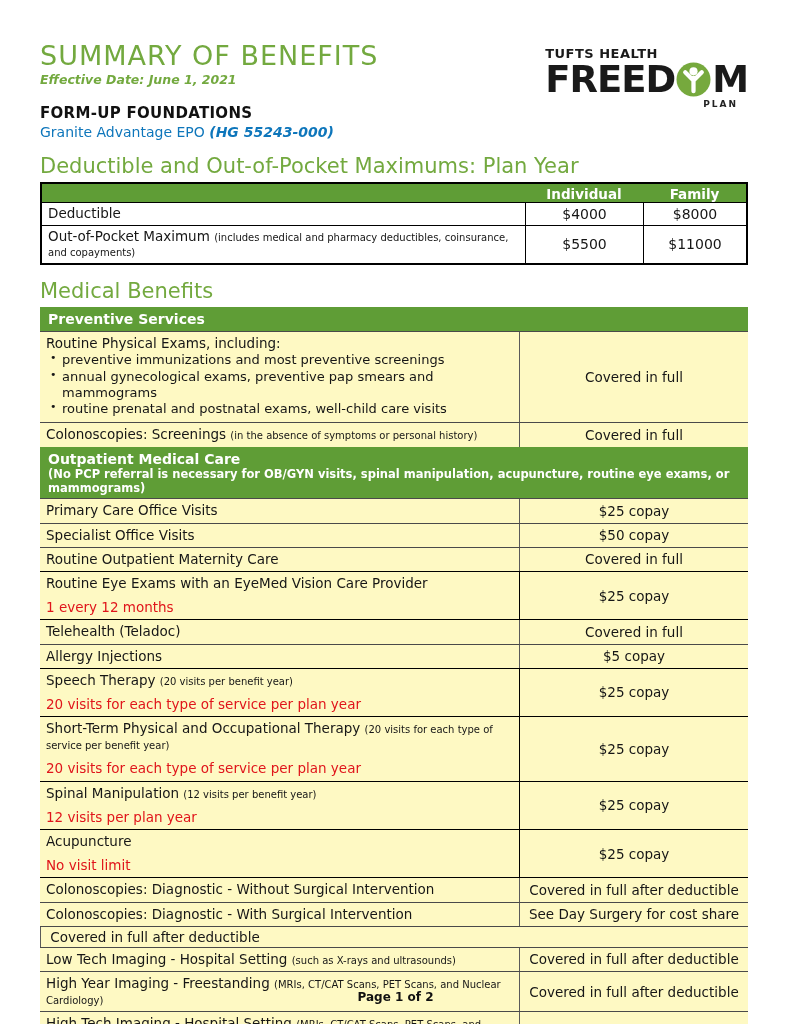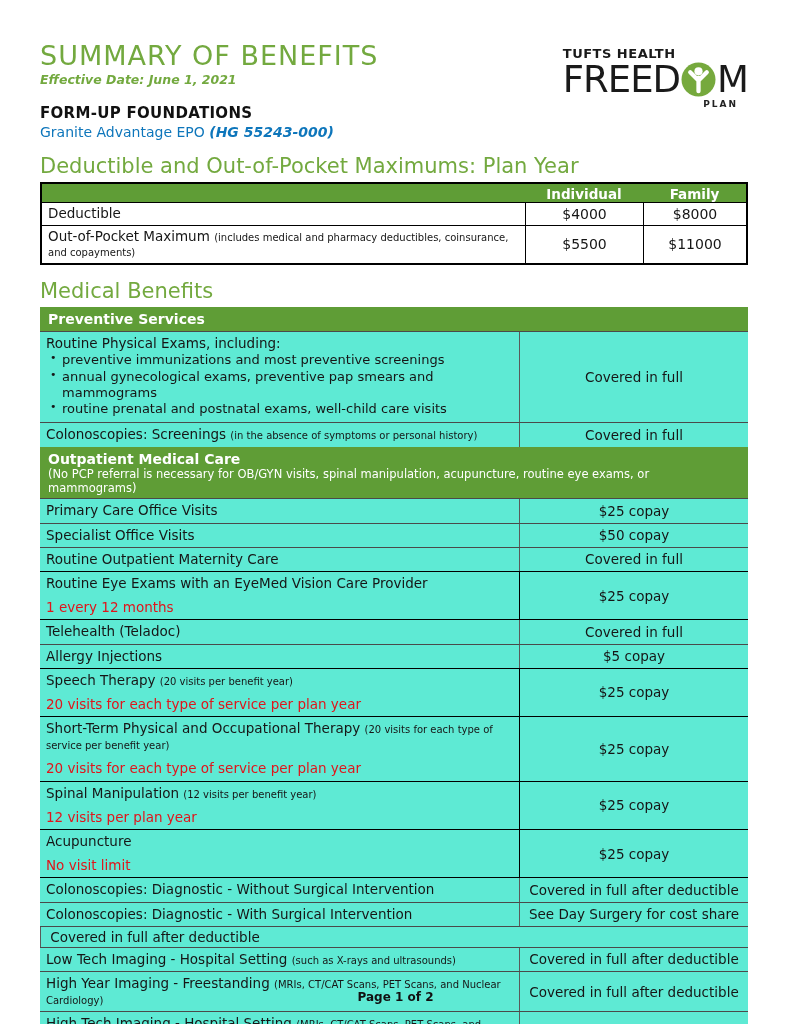--- a/index.html
+++ b/index.html
@@ -10,42 +10,42 @@
   
   .doc-header { display:flex; justify-content:space-between; align-items:flex-start; }
   .h1 { font-size:27px; letter-spacing:1px; color:var(--green-heading); font-weight:500; line-height:1.05; }
   .effective { font-size:12.5px; font-weight:700; font-style:italic; color:var(--green-heading); margin-top:2px; }
   .form-name { font-size:15px; font-weight:700; letter-spacing:.3px; color:#111; margin-top:17px; }
   .plan-line { font-size:14px; color:var(--blue-text); margin-top:2px; }
   .plan-code { font-style:italic; font-weight:700; }
 
   .logo { text-align:left; margin-top:4px; margin-right:0; }
   .logo-top { font-size:13px; font-weight:800; letter-spacing:.5px; color:#1a1a1a; }
-  .logo-word { font-size:37px; font-weight:400; letter-spacing:-1px; color:#1a1a1a; line-height:1; display:flex; align-items:center; }
+  .logo-word { font-size:37px; font-weight:700; letter-spacing:-1px; color:#1a1a1a; line-height:1; display:flex; align-items:center; }
   .logo-o { display:inline-flex; margin:0 1px; }
   .logo-plan { font-size:9px; font-weight:700; letter-spacing:2px; color:#222; text-align:right; margin-right:10px; margin-top:1px; }
 
   
   .h2 { font-size:21px; color:var(--green-heading); font-weight:500; margin:15px 0 4px 0; line-height:1.1; }
 
   
   .d-table { width:708px; border:2px solid #000; }
   .d-head { display:grid; grid-template-columns:1fr 118px 103px; background:var(--green-bar); color:#fff; }
   .d-hcol { font-size:13.5px; font-weight:700; text-align:center; padding:2px 0 0; }
   .d-row { display:grid; grid-template-columns:1fr 118px 103px; border-top:1.5px solid #000; background:#fff; }
   .d-label { padding:3px 8px 3px 6px; font-size:13.5px; line-height:1.15; }
   .d-label .note { font-size:10px; }
   .d-val { border-left:1.5px solid #000; display:flex; align-items:center; justify-content:center; font-size:14px; font-weight:500; }
 
   
   .m-table { width:708px; border-bottom:2.5px solid #000; }
   .m-bar { background:var(--green-bar); color:#fff; padding:2px 8px 3px; line-height:1.2; }
   .m-bar-title { font-size:14px; font-weight:700; }
-  .m-bar-sub { font-size:11.5px; font-weight:400; }
-  .m-row { display:flex; border-top:1px solid #4a4a4a; background:#5eead4; }
+  .m-bar-sub { font-size:11.5px; font-weight:700; }
+  .m-row { display:flex; border-top:1px solid #4a4a4a; background:#fef9c3; }
   .m-row:first-of-type { border-top:none; }
   .m-row.em { border-top:1.5px solid #000; border-bottom:1.5px solid #000; margin-bottom:-1px; position:relative; z-index:1; }
   .m-label { flex:1 1 auto; padding:3px 8px 4px 6px; font-size:13.5px; line-height:1.2; min-height:21px; }
   .m-label .note { font-size:10px; }
   .m-value { flex:0 0 229px; border-left:1px solid #5a5a5a; display:flex; align-items:center; justify-content:center; text-align:center; font-size:13.5px; padding:2px 4px; }
   .m-row.em .m-value { border-left:1.5px solid #000; }
   .bullets { list-style:none; margin:1px 0 1px 4px; }
   .bullets li { font-size:13px; line-height:1.25; padding-left:12px; position:relative; }
   .bullets li::before { content:"•"; position:absolute; left:0; top:-1px; font-size:11px; }
   .red-note { color:var(--red-text); font-size:13.5px; margin-top:8px; }

